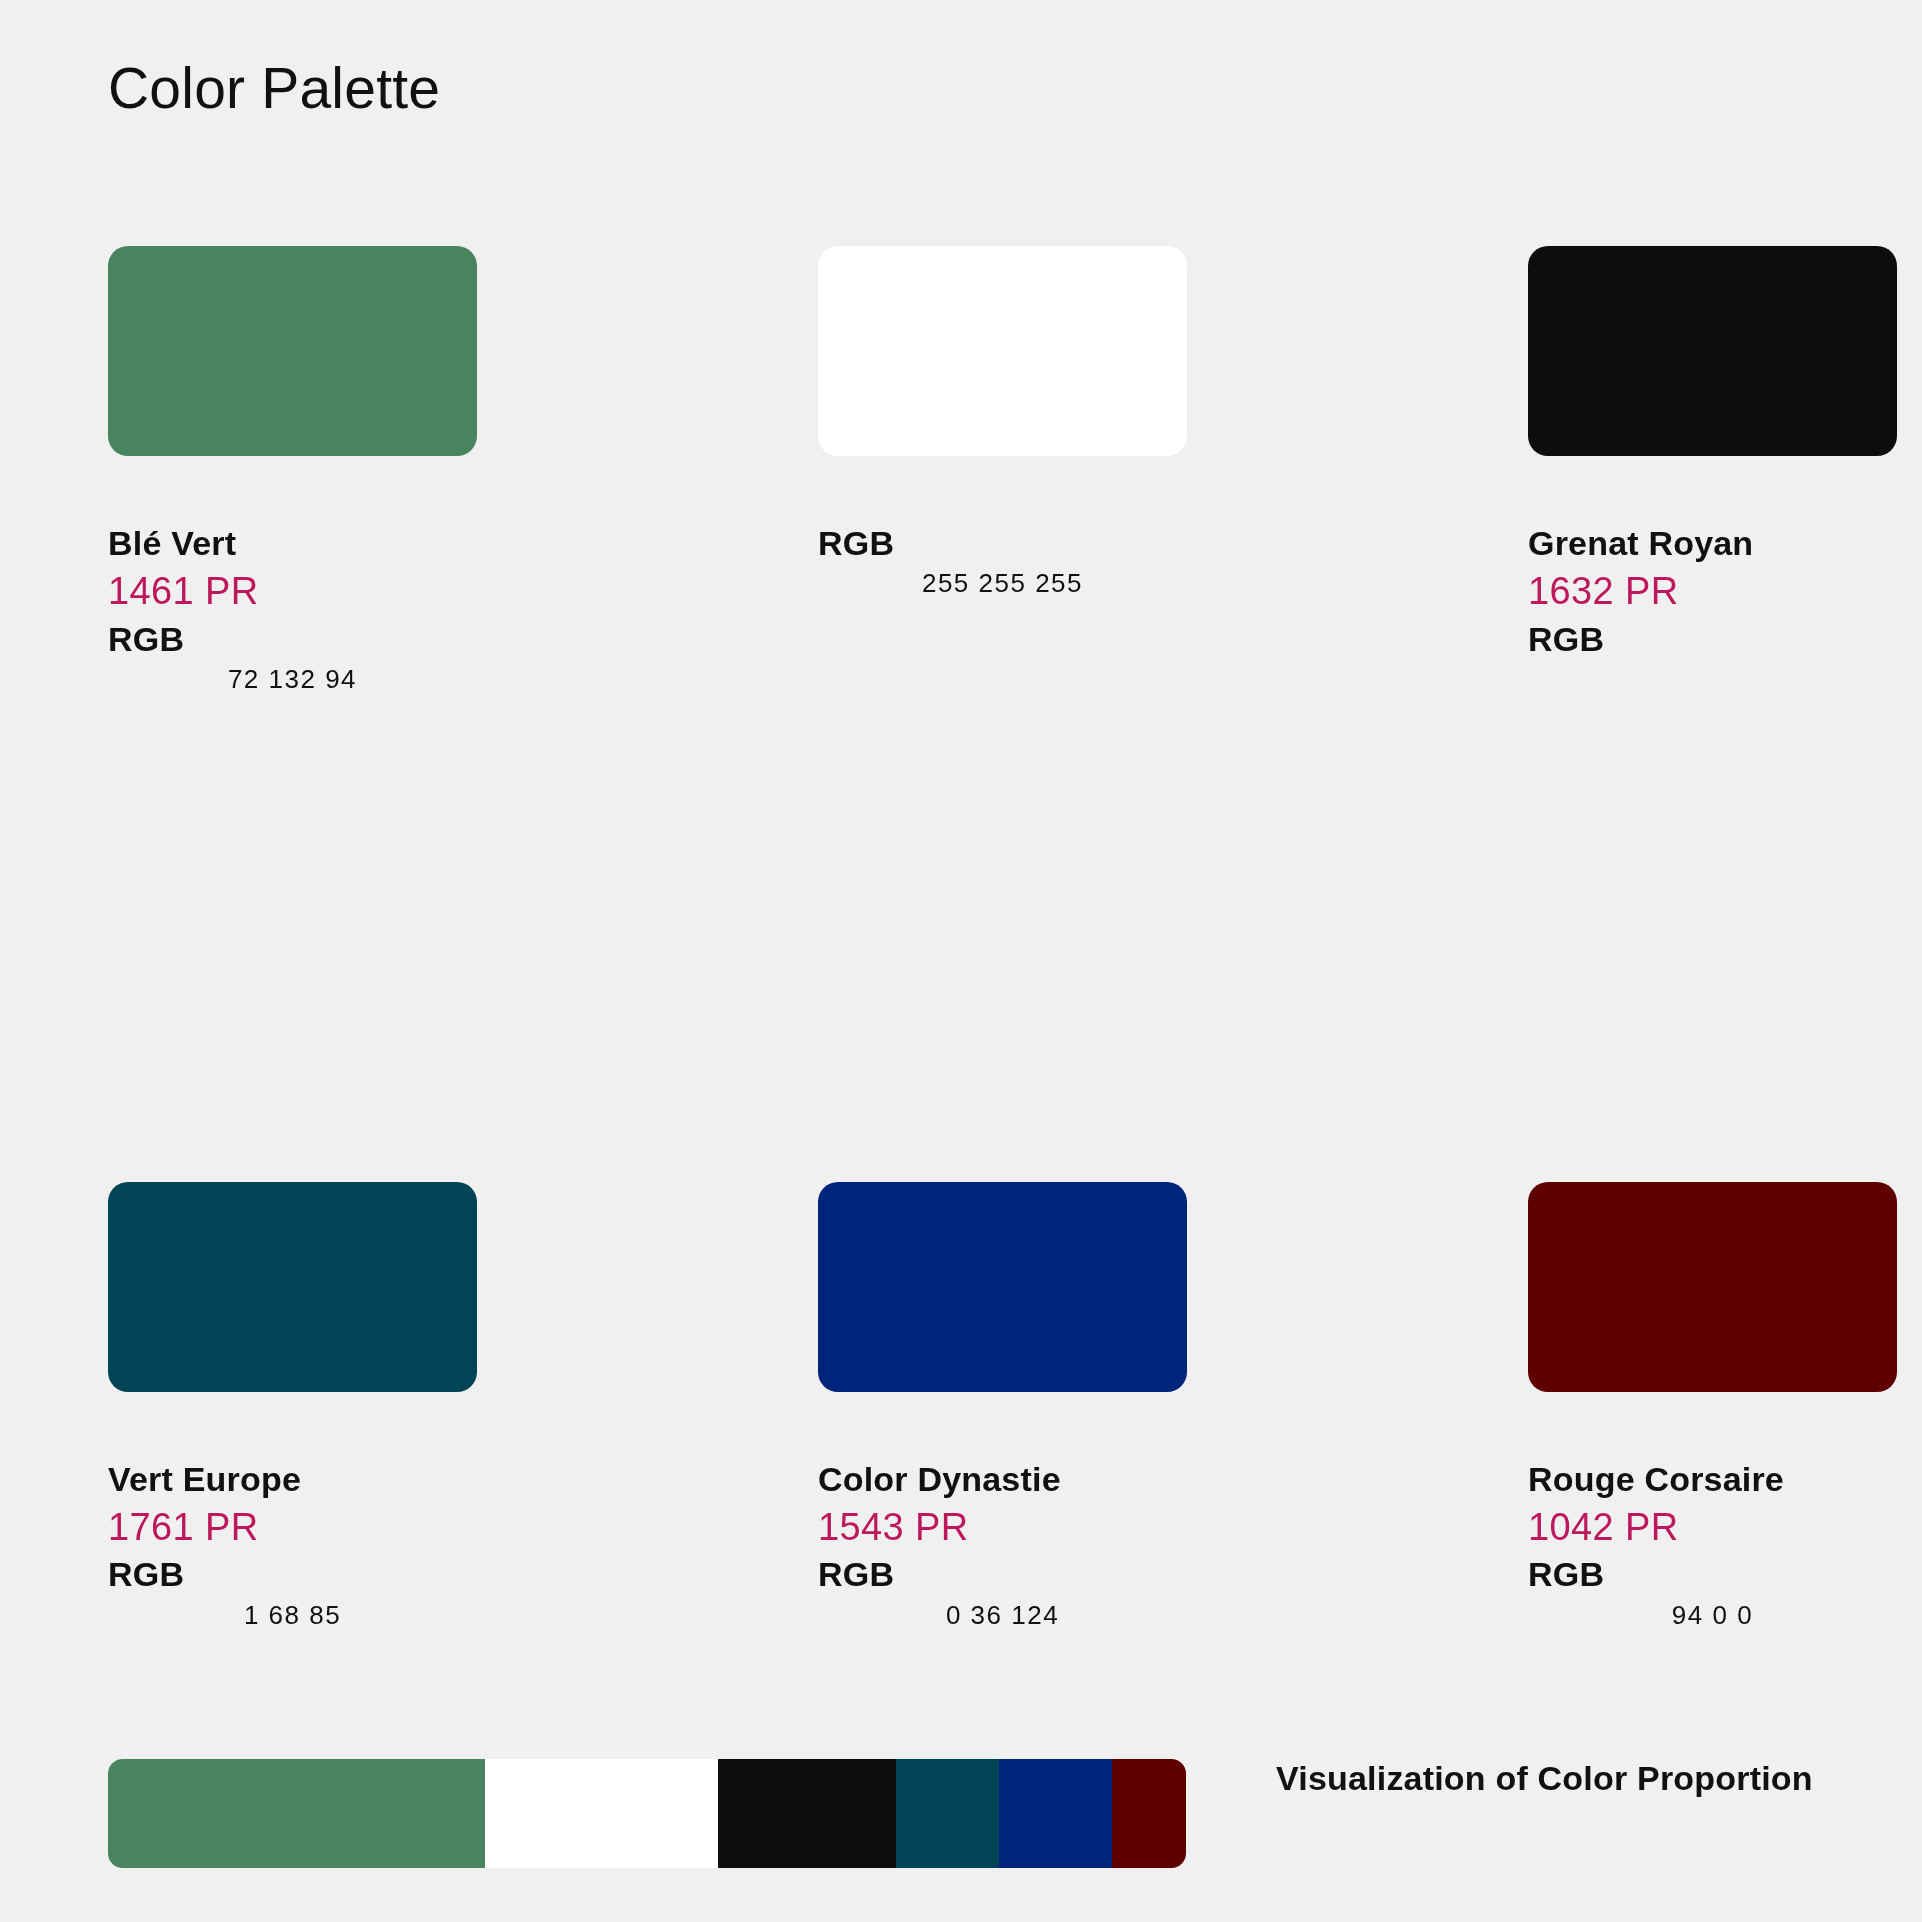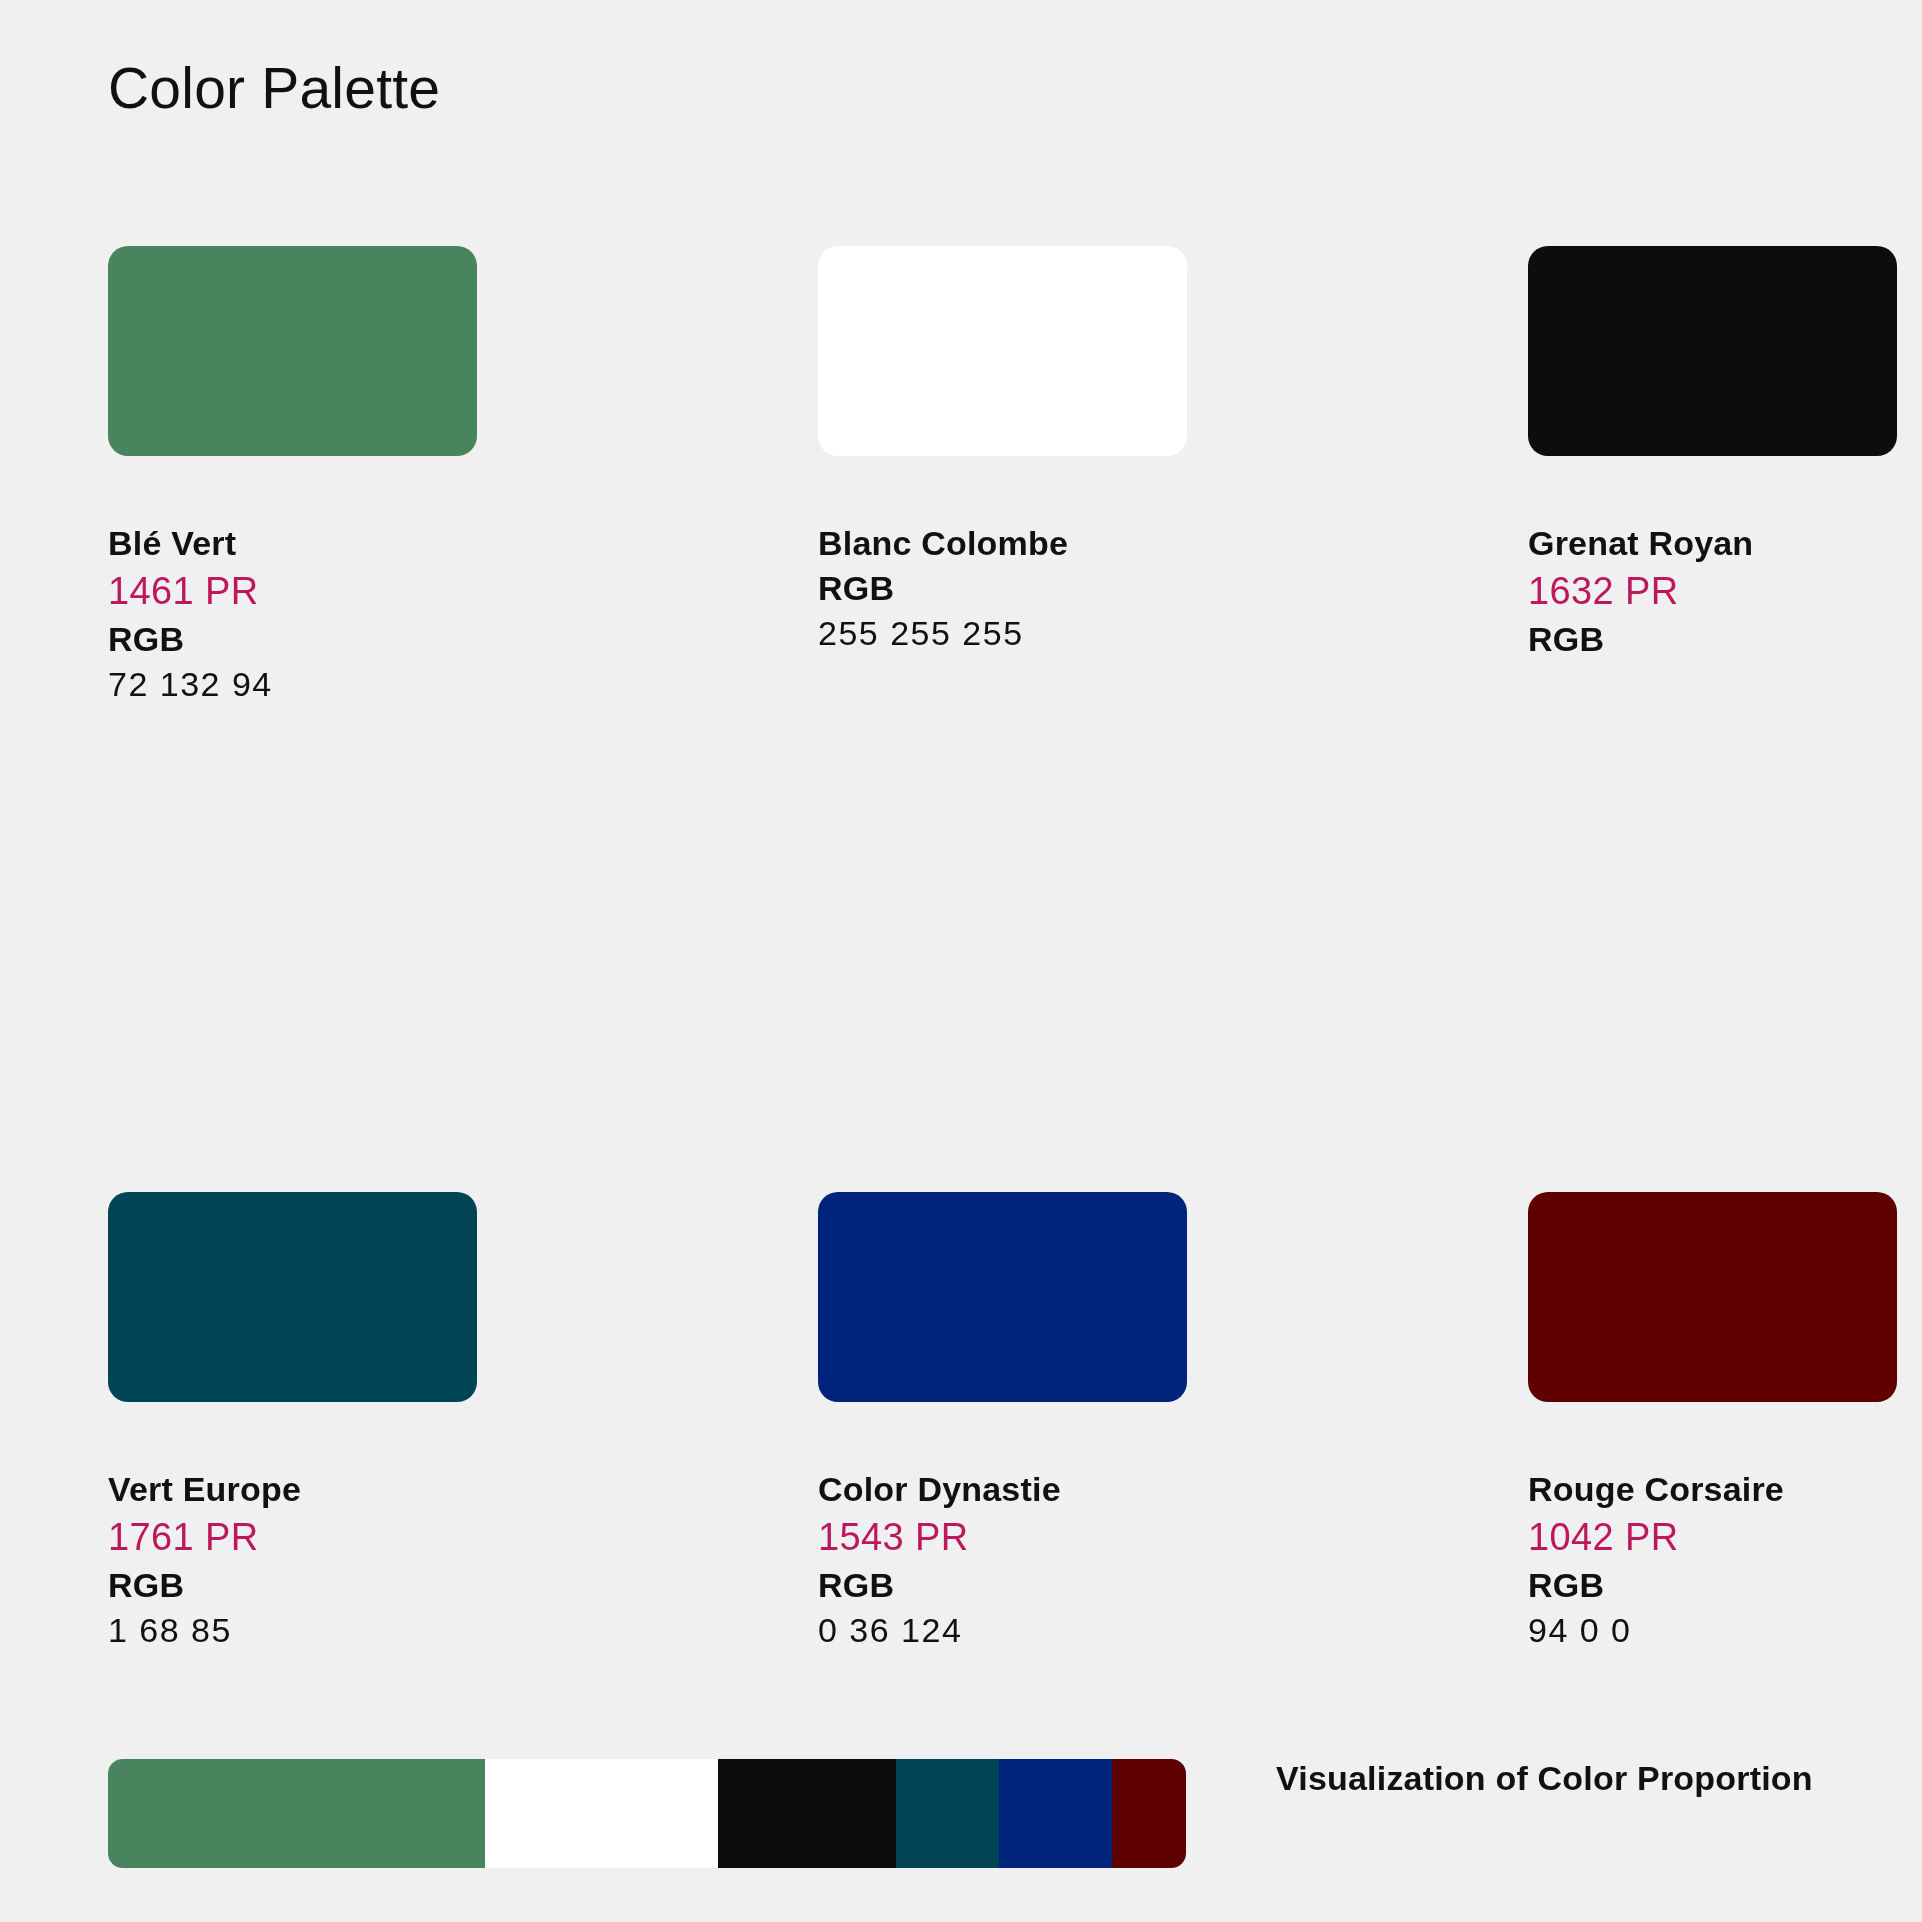--- a/index.html
+++ b/index.html
@@ -87,25 +87,26 @@
     white-space: nowrap;
   }
   .swatch-rgb-label {
     font-size: 34px;
     font-weight: 700;
     letter-spacing: 0.2px;
     color: #111111;
     white-space: nowrap;
   }
   .swatch-rgb-value {
-    font-size: 34px;
+    font-size: 26px;
     font-weight: 300;
     letter-spacing: 1.5px;
     color: #111111;
     white-space: nowrap;
+    text-align: center;
   }
 
   
   .proportion-section {
     position: absolute;
     left: 68px;
     top: 1759px;
     width: 1790px;
     height: 111px;
     display: flex;
@@ -153,21 +154,20 @@
           <div class="swatch-name">Blé Vert</div>
           <div class="swatch-code">1461 PR</div>
           <div class="swatch-rgb-label">RGB</div>
           <div class="swatch-rgb-value">72 132 94</div>
         </div>
       </div>
 
       <div class="swatch-cell">
         <div class="swatch-chip" style="background: rgb(255, 255, 255);"></div>
         <div class="swatch-info">
-          <div class="swatch-name">Blanc Colombe</div>
 
           <div class="swatch-rgb-label">RGB</div>
           <div class="swatch-rgb-value">255 255 255</div>
         </div>
       </div>
 
       <div class="swatch-cell">
         <div class="swatch-chip" style="background: rgb(13, 13, 15);"></div>
         <div class="swatch-info">
           <div class="swatch-name">Grenat Royan</div>

